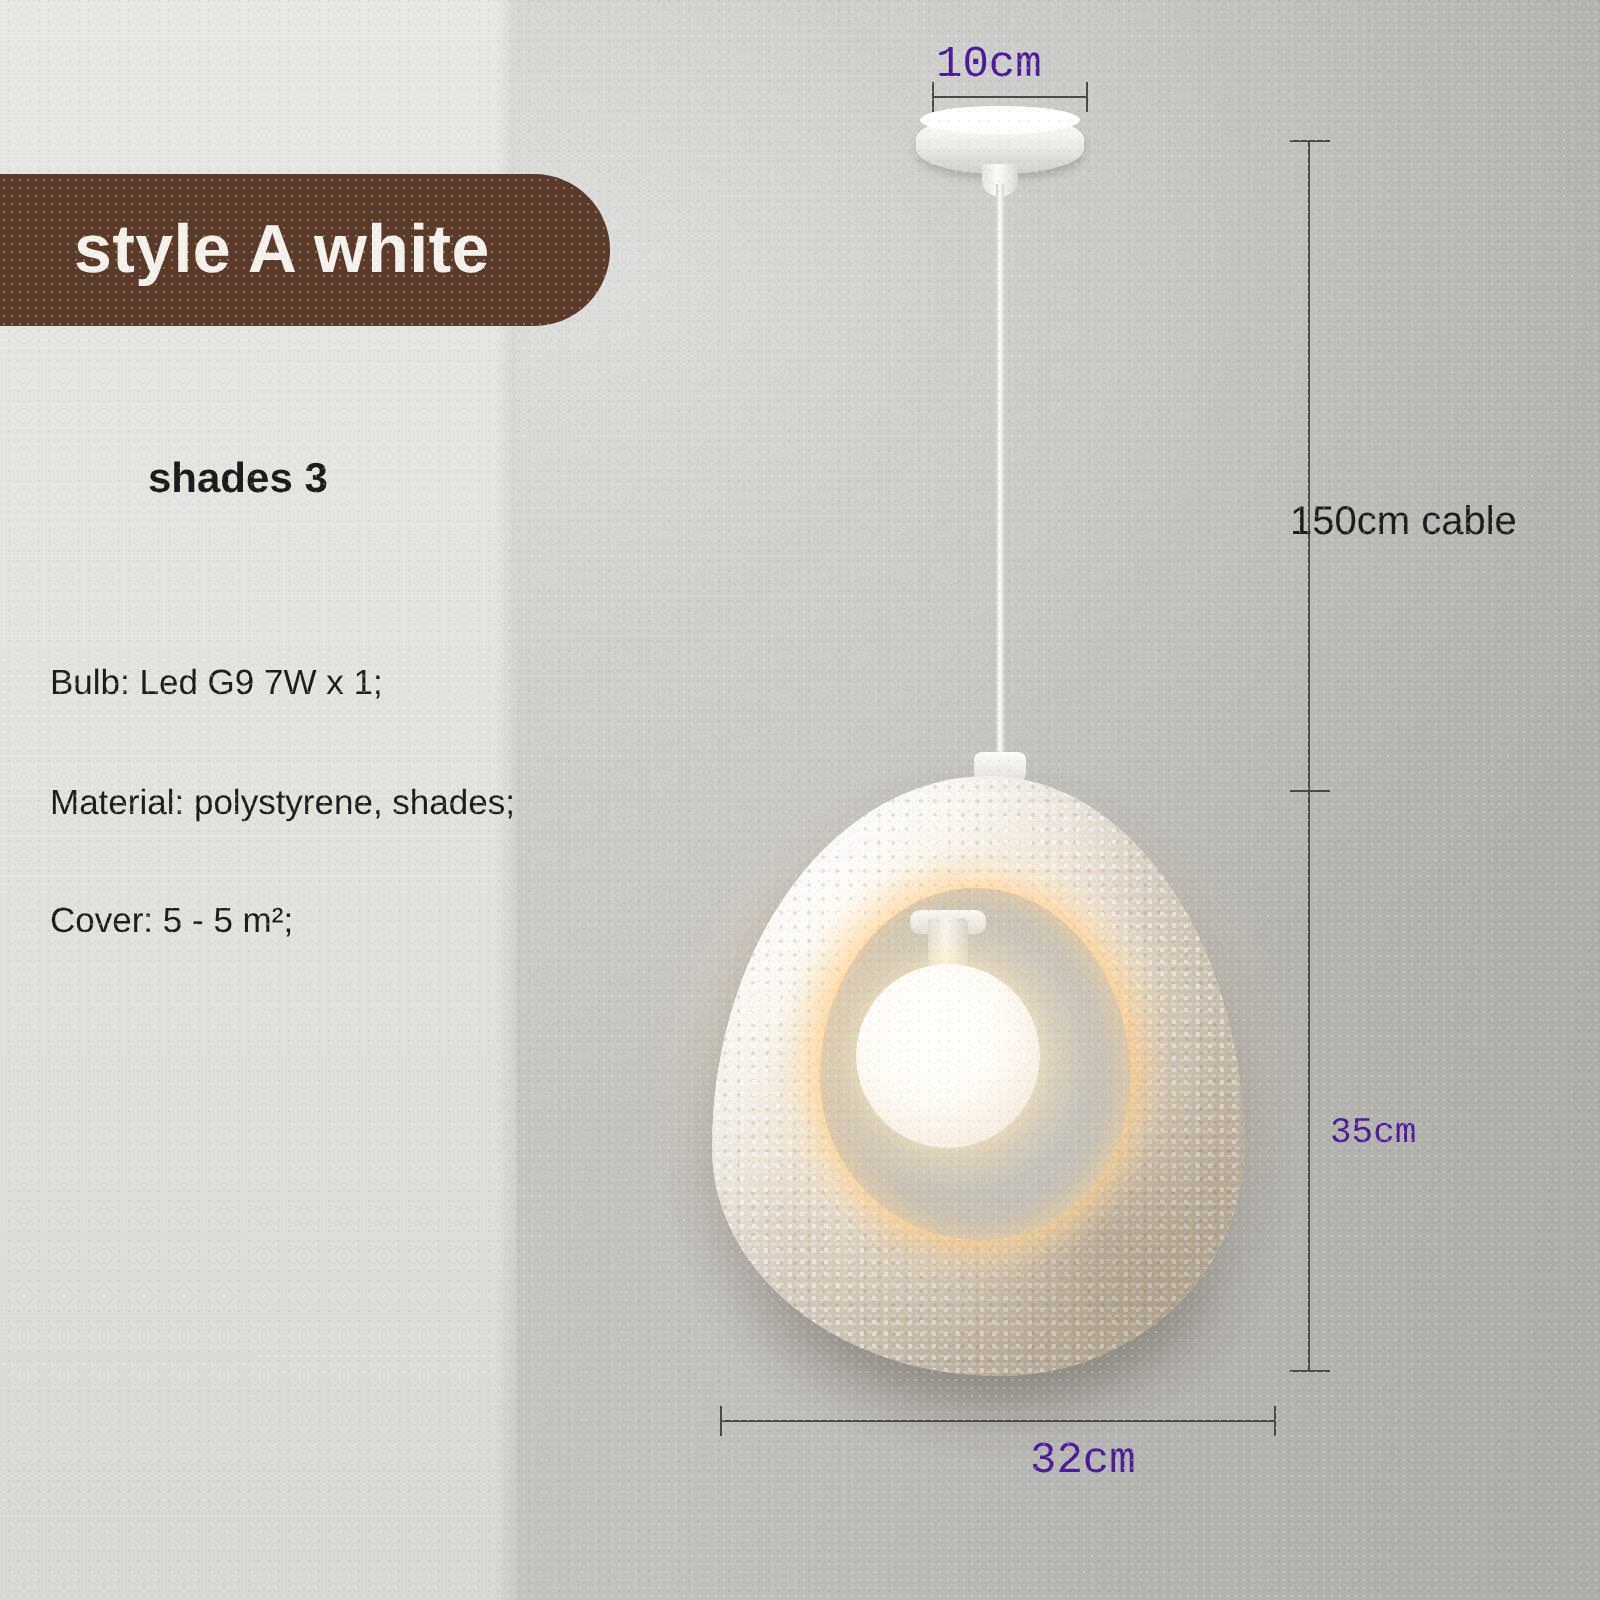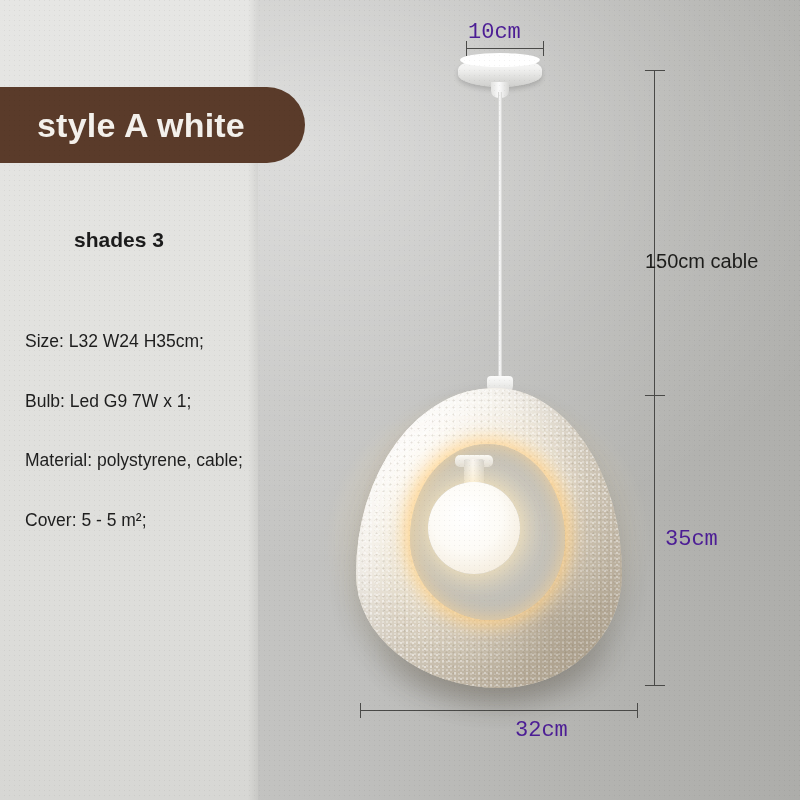--- a/index.html
+++ b/index.html
@@ -122,21 +122,21 @@
     background: #4a4a48;
   }
   .dim-text {
     position: absolute;
     font-family: Liberation Mono, monospace;
     color: #4c1d95;
     white-space: nowrap;
   }
   .dim-10cm  { left: 468px; top: 20px;  font-size: 22px; }
   .dim-32cm  { left: 467px; top: 718px; font-size: 22px; margin-left: 48px; }
-  .dim-35cm  { left: 665px; top: 527px; font-size: 22px; }
+  .dim-35cm  { left: 665px; top: 557px; font-size: 18px; }
   .dim-cable {
     left: 619px; top: 250px; font-size: 20px;
     font-family: "Liberation Sans", sans-serif;
     color: #1d1d1b;
     margin-left: 26px;
   }
 
   
   .ceiling-plate {
     position: absolute;
@@ -343,20 +343,19 @@
   <div class="tick-v" style="left:637px; top:703px;"></div>
   <div class="dim-text dim-32cm">32cm</div>
 
   <div class="badge">
     <span class="badge-label">style A white</span>
   </div>
 
   <div class="shades-title">shades 3</div>
 
   <div class="spec-list">
-    <div class="spec-line">Size: L32 W24 H35cm;</div>
     <div class="spec-line">Bulb: Led G9 7W x 1;</div>
-    <div class="spec-line">Material: polystyrene, cable;</div>
+    <div class="spec-line">Material: polystyrene, shades;</div>
     <div class="spec-line">Cover: 5 - 5 m²;</div>
   </div>
 
   <div class="grain"></div>
 </div>
 
 </body></html>

